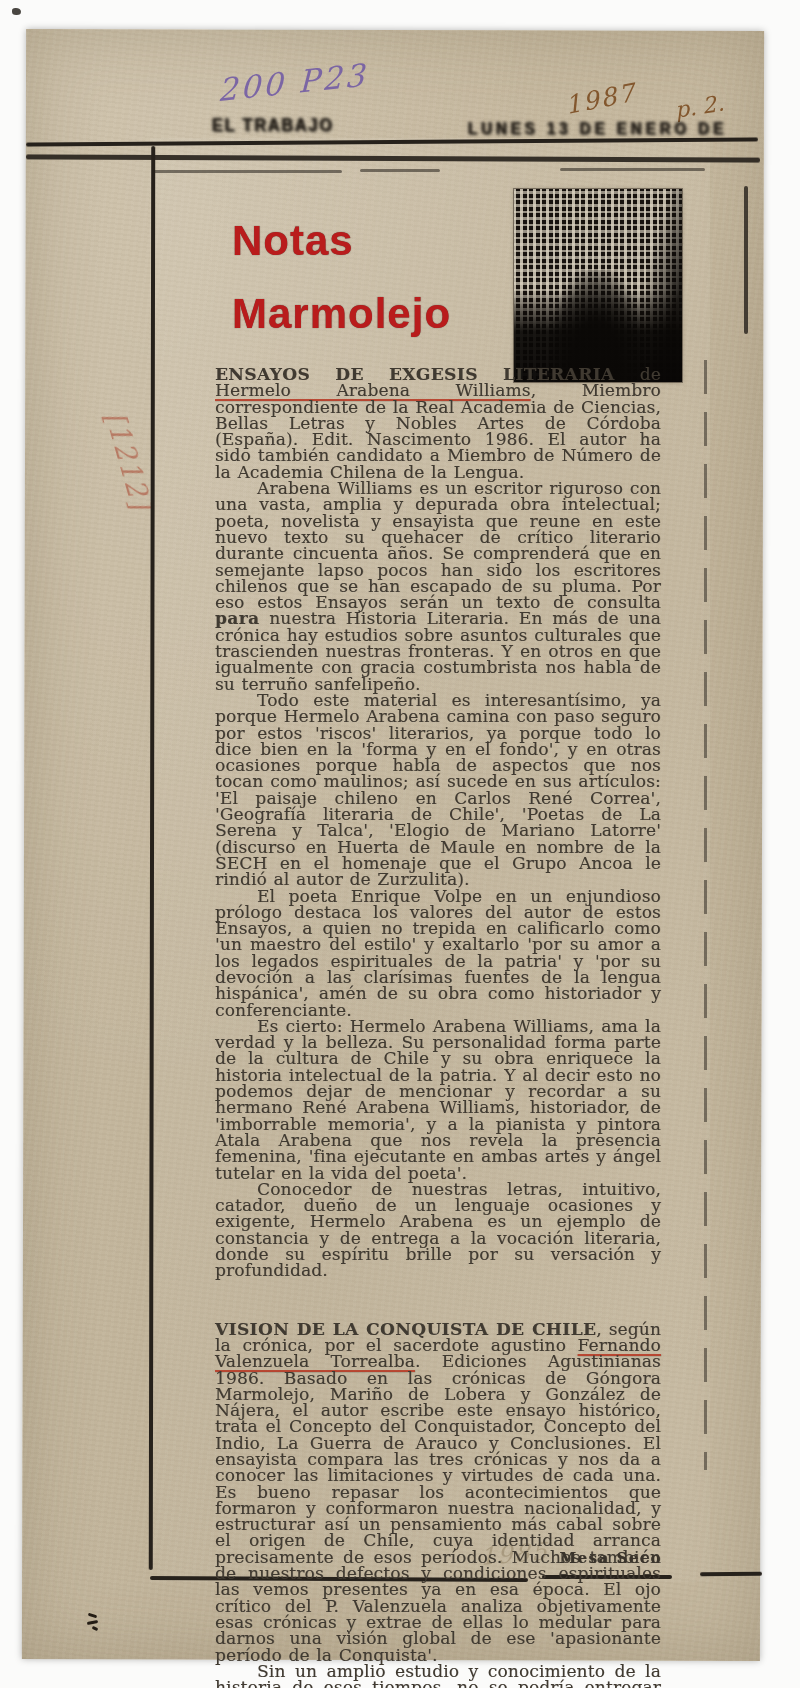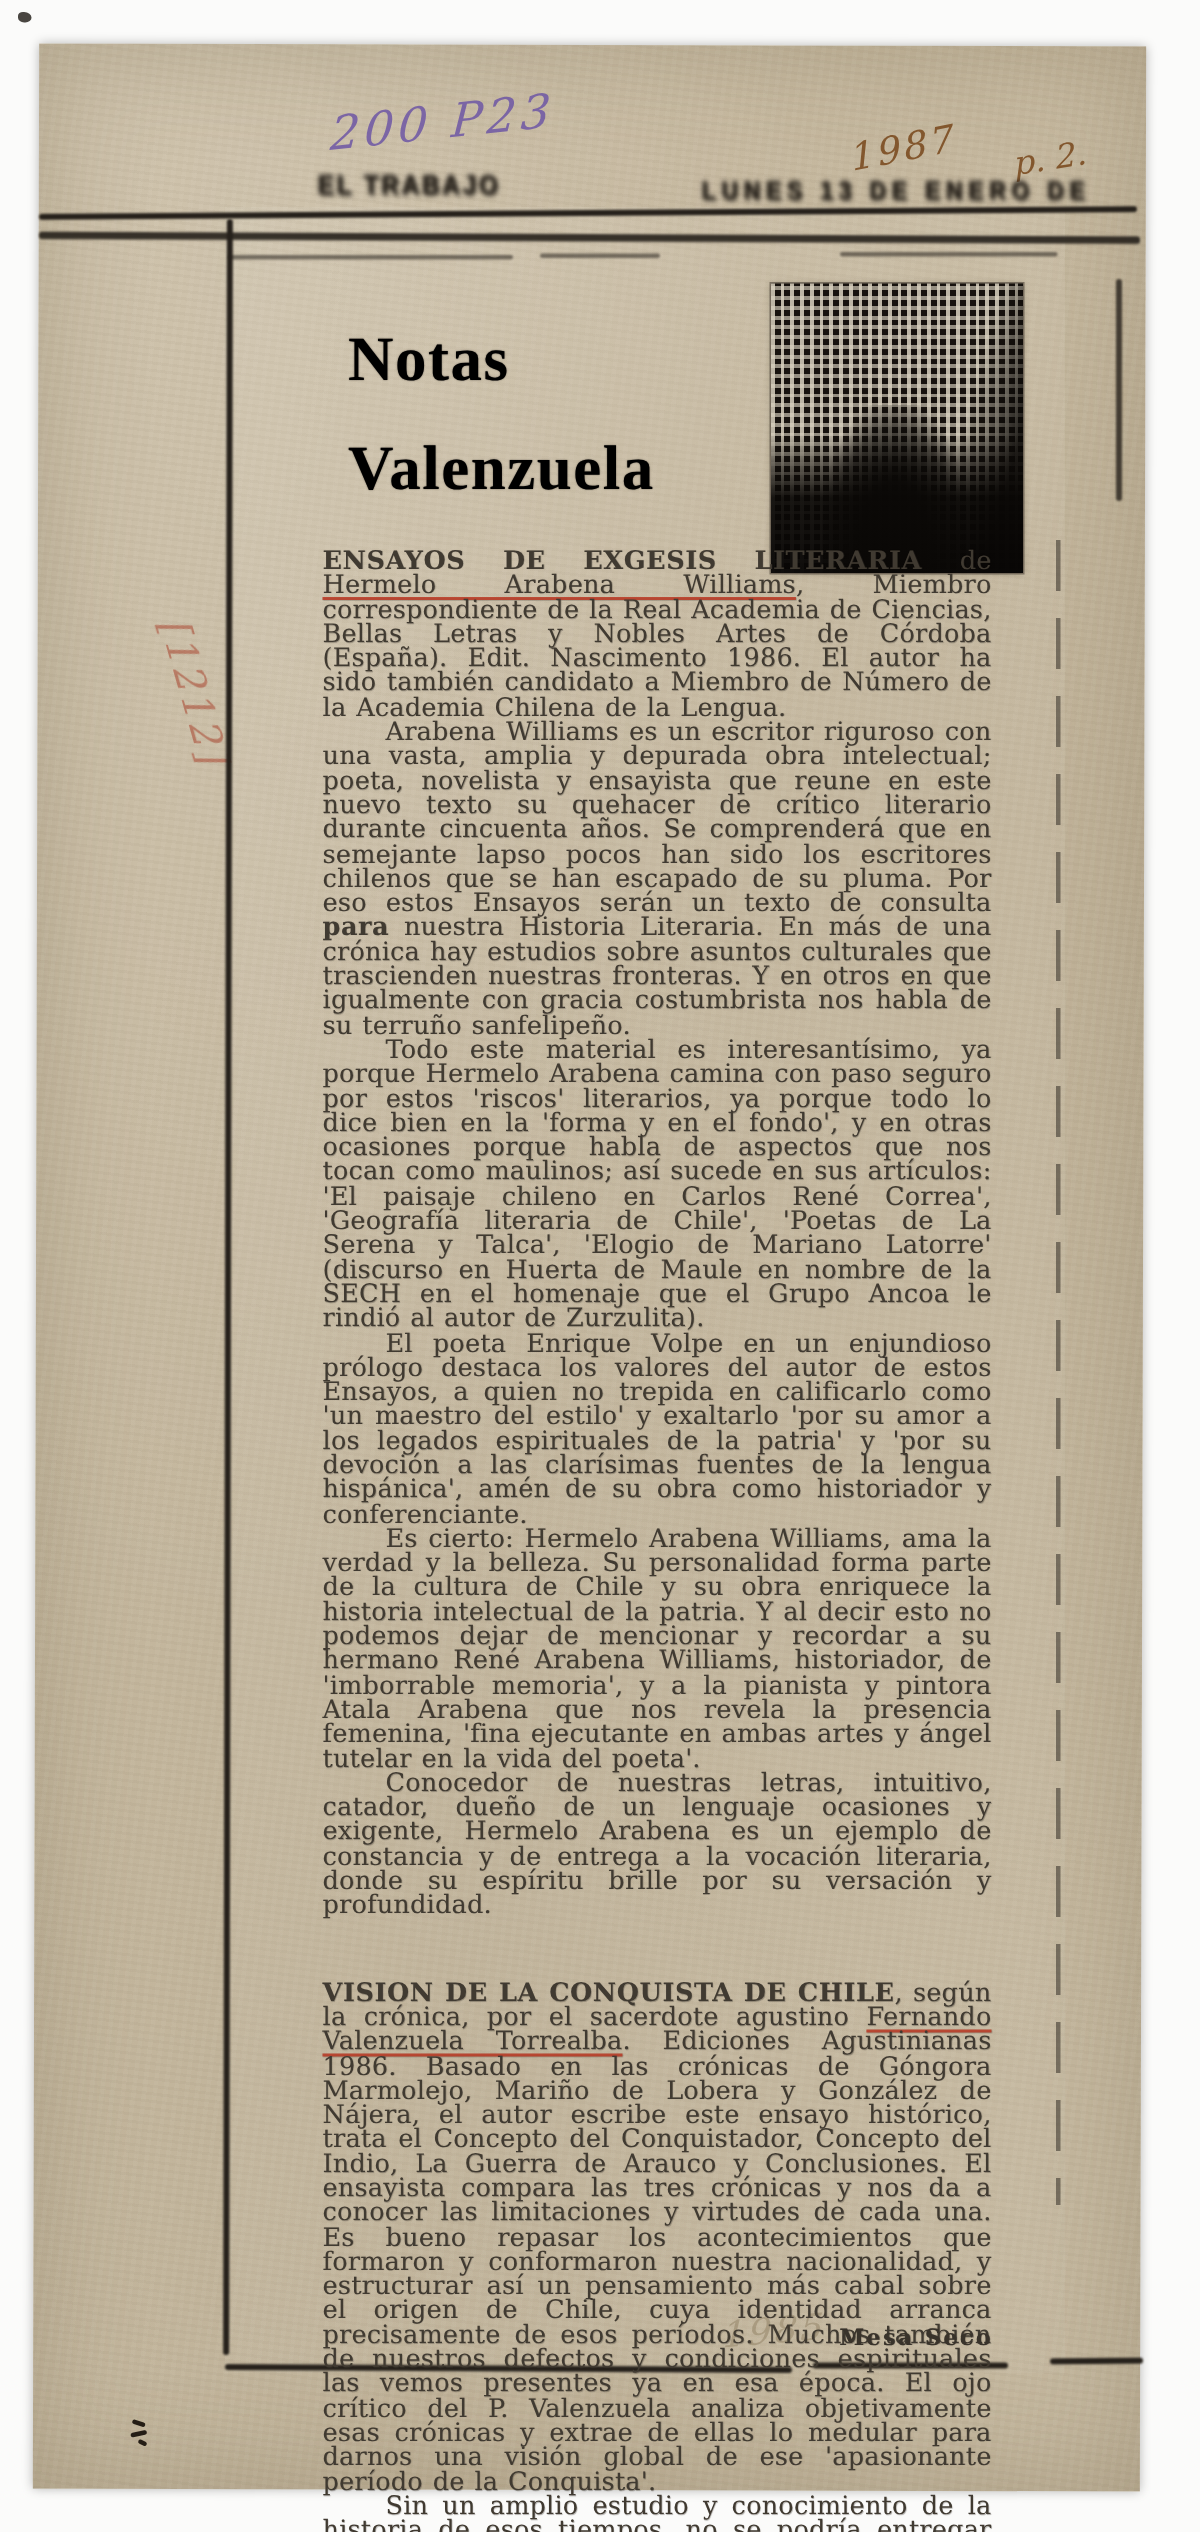--- a/index.html
+++ b/index.html
@@ -35,22 +35,22 @@
   .hw{position:absolute;font-family:"DejaVu Serif",serif;font-style:italic;white-space:nowrap;}
   .hw-catalog{left:220px;top:64px;font-size:31px;color:#6e57a5;opacity:.85;
     transform:rotate(-6deg) skewX(-10deg);letter-spacing:3px;}
   .hw-year{left:567px;top:84px;font-size:25px;color:#7c4d22;opacity:.9;transform:rotate(-11deg) skewX(-6deg);letter-spacing:2px;}
   .hw-page{left:676px;top:94px;font-size:22px;color:#7c4d22;opacity:.9;transform:rotate(-9deg) skewX(-6deg);}
   .hw-margin{left:78px;top:448px;font-size:27px;color:#a8442e;opacity:.55;
     transform:rotate(74deg) skewX(-6deg);letter-spacing:2px;filter:blur(.3px);}
   .hw-sigdate{left:482px;top:1540px;font-size:24px;color:#8a7a5c;opacity:.45;
     transform:rotate(-5deg) skewX(-8deg);letter-spacing:2px;}
   
-  .title{position:absolute;left:232px;top:204px;font-family:Liberation Serif, serif;
-    font-weight:bold;font-size:42px;line-height:73px;color:#000000;letter-spacing:1px;
+  .title{position:absolute;left:232px;top:204px;font-family:Liberation Sans, sans-serif;
+    font-weight:bold;font-size:42px;line-height:73px;color:#b91c1c;letter-spacing:1px;
     text-shadow:0 0 1px rgba(44,38,32,.8);filter:blur(.25px);}
   
   .photo{position:absolute;left:514px;top:189px;width:168px;height:193px;background-color:#17120e;
     background-image:
       linear-gradient(to bottom, transparent 52%, rgba(12,9,7,.5) 62%, rgba(9,7,5,.92) 74%, rgba(8,6,5,.96) 100%),
       linear-gradient(285deg, rgba(10,8,6,.85) 0 12%, transparent 30%),
       repeating-linear-gradient(90deg, rgba(218,210,192,.85) 0 2.5px, transparent 2.5px 6.5px),
       repeating-linear-gradient(0deg, rgba(218,210,192,.65) 0 2.5px, transparent 2.5px 6.5px);
     box-shadow:0 0 0 1px rgba(40,32,24,.45), 0 0 4px rgba(40,32,24,.3);}
   .photo::before{content:'';position:absolute;left:20%;bottom:0;width:58%;height:58%;
@@ -106,21 +106,21 @@
   <div class="rule v" style="left:150px;top:146px;height:1424px;width:3.5px;transform:rotate(.1deg);"></div>
   <div class="rule-dashed-v" style="left:704px;top:360px;height:1110px;"></div>
   <div class="rule v" style="left:744px;top:186px;height:148px;width:4px;opacity:.8;"></div>
 
   <div class="rule h" style="left:150px;top:1577px;width:378px;height:3.5px;transform:rotate(.3deg);"></div>
   <div class="rule h" style="left:542px;top:1575px;width:130px;height:3.5px;"></div>
   <div class="rule h" style="left:700px;top:1572px;width:62px;height:3.5px;transform:rotate(-.5deg);"></div>
 
   <div class="title">
     <div>Notas</div>
-    <div>Valenzuela</div>
+    <div>Marmolejo</div>
   </div>
 
   <div class="photo"></div>
 
   <div class="article-body">
       <p class=""><span class="b">ENSAYOS DE EXGESIS LITERARIA </span><span>de </span><span class="redline">Hermelo Arabena Williams</span><span>, Miembro correspondiente de la Real Academia de Ciencias, Bellas Letras y Nobles Artes de Córdoba (España). Edit. Nascimento 1986. El autor ha sido también candidato a Miembro de Número de la Academia Chilena de la Lengua.</span></p>
       <p class="indent"><span>Arabena Williams es un escritor riguroso con una vasta, amplia y depurada obra intelectual; poeta, novelista y ensayista que reune en este nuevo texto su quehacer de crítico literario durante cincuenta años. Se comprenderá que en semejante lapso pocos han sido los escritores chilenos que se han escapado de su pluma. Por eso estos Ensayos serán un texto de consulta </span><span class="b">para</span><span> nuestra Historia Literaria. En más de una crónica hay estudios sobre asuntos culturales que trascienden nuestras fronteras. Y en otros en que igualmente con gracia costumbrista nos habla de su terruño sanfelipeño.</span></p>
       <p class="indent"><span>Todo este material es interesantísimo, ya porque Hermelo Arabena camina con paso seguro por estos 'riscos' literarios, ya porque todo lo dice bien en la 'forma y en el fondo', y en otras ocasiones porque habla de aspectos que nos tocan como maulinos; así sucede en sus artículos: 'El paisaje chileno en Carlos René Correa', 'Geografía literaria de Chile', 'Poetas de La Serena y Talca', 'Elogio de Mariano Latorre' (discurso en Huerta de Maule en nombre de la SECH en el homenaje que el Grupo Ancoa le rindió al autor de Zurzulita).</span></p>
       <p class="indent"><span>El poeta Enrique Volpe en un enjundioso prólogo destaca los valores del autor de estos Ensayos, a quien no trepida en calificarlo como 'un maestro del estilo' y exaltarlo 'por su amor a los legados espirituales de la patria' y 'por su devoción a las clarísimas fuentes de la lengua hispánica', amén de su obra como historiador y conferenciante.</span></p>
       <p class="indent"><span>Es cierto: Hermelo Arabena Williams, ama la verdad y la belleza. Su personalidad forma parte de la cultura de Chile y su obra enriquece la historia intelectual de la patria. Y al decir esto no podemos dejar de mencionar y recordar a su hermano René Arabena Williams, historiador, de 'imborrable memoria', y a la pianista y pintora Atala Arabena que nos revela la presencia femenina, 'fina ejecutante en ambas artes y ángel tutelar en la vida del poeta'.</span></p>

